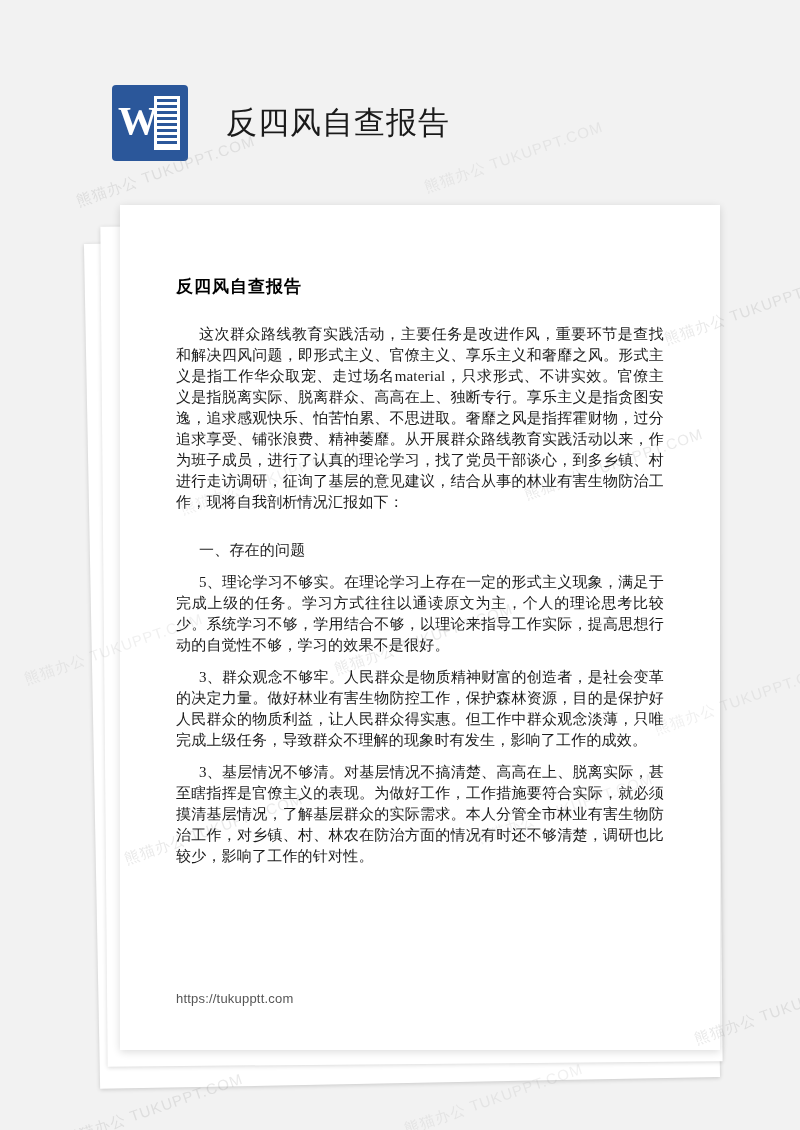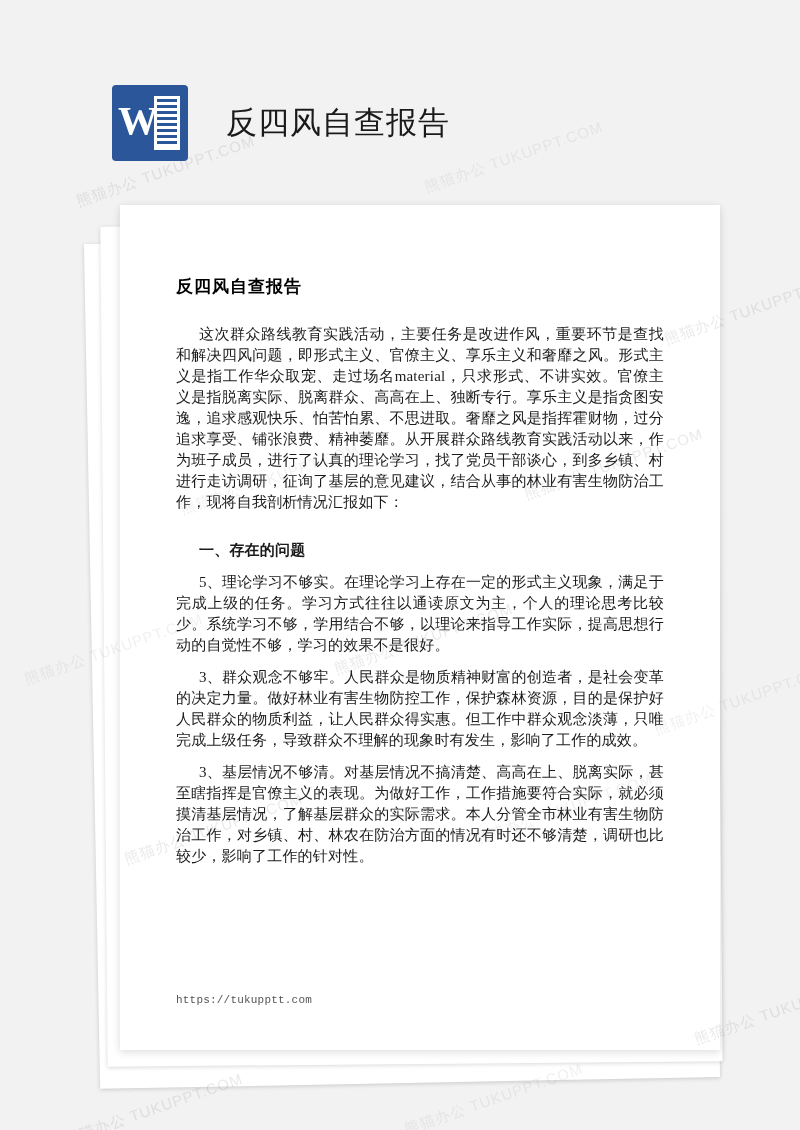--- a/index.html
+++ b/index.html
@@ -114,30 +114,30 @@
     font-size: 15px;
     line-height: 21px;
     color: #1b1b1b;
     text-align: justify;
     margin: 0 0 11px 0;
     text-indent: 23px;
     font-family: "Liberation Serif", serif;
     letter-spacing: 0.2px;
   }
   .para.heading {
-    font-weight: bold;
+    font-weight: normal;
     margin-top: 27px;
   }
   .page-url {
     position: absolute;
     left: 56px;
     bottom: 44px;
-    font-size: 11px;
+    font-size: 13px;
     color: #555;
-    font-family: Liberation Mono, monospace;
+    font-family: Liberation Sans, sans-serif;
     letter-spacing: 0.2px;
   }
 
   
   .wm {
     position: absolute;
     color: rgba(120,120,120,0.16);
     font-size: 15px;
     white-space: nowrap;
     transform: rotate(-19deg);

